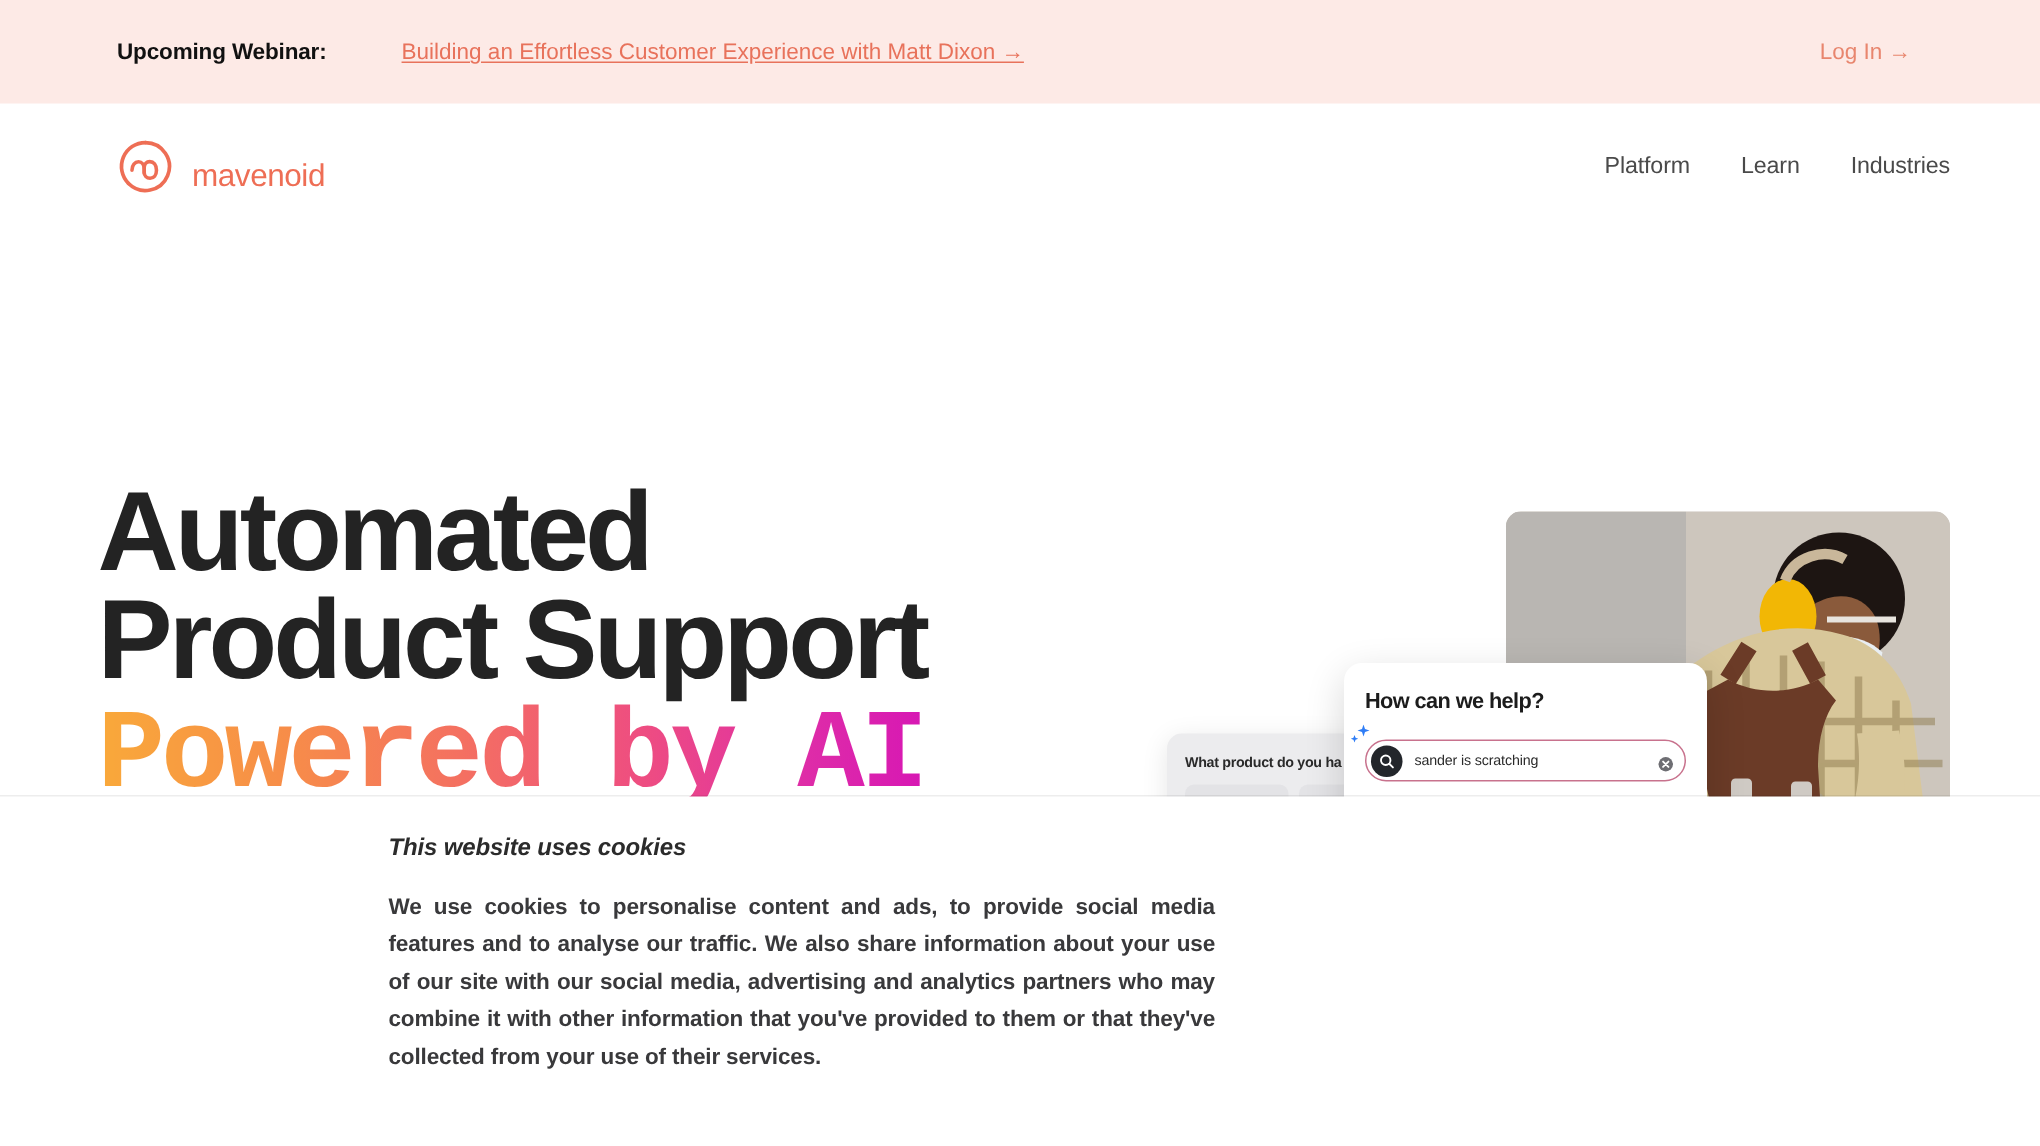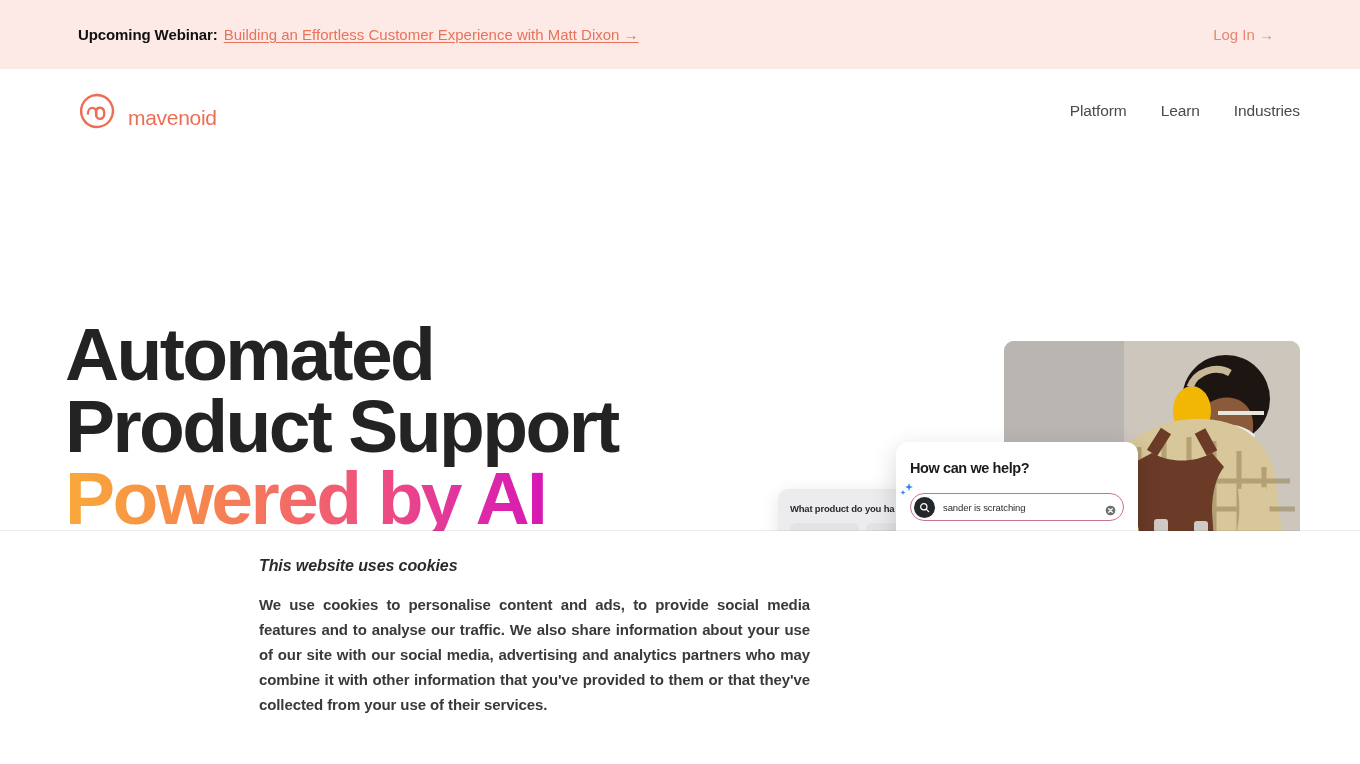--- a/index.html
+++ b/index.html
@@ -11,20 +11,21 @@
   }
 
   
   .announce {
     height: 69px;
     background: #FDEAE6;
     display: flex;
     align-items: center;
     padding: 0 60px 0 78px;
     position: relative;
+    gap: 44px;
   }
   .announce-text { font-size: 15px; color: #111; font-weight: 700; letter-spacing: -0.1px; }
   .announce-link {
     font-size: 15px; color: #E8725B; text-decoration: underline;
     margin-left: 6px; font-weight: 400; cursor: pointer;
     text-underline-offset: 2px;
   }
   .announce-right { margin-left: auto; }
   .login-link {
     font-size: 15px; color: #E8866E; text-decoration: none; cursor: pointer;
@@ -73,20 +74,21 @@
     line-height: 72px;
     letter-spacing: -2.6px;
     font-weight: 700;
     color: #232323;
   }
   .headline .grad {
     background: linear-gradient(90deg, #F9A93A 0%, #F78E48 22%, #F47061 44%, #EE4D81 66%, #DE2CA8 86%, #D717B4 100%);
     -webkit-background-clip: text;
     background-clip: text;
     color: transparent;
+    font-family: Liberation Mono, monospace;
     -webkit-text-fill-color: transparent;
   }
   .subcopy {
     margin-top: 32px;
     width: 620px;
     font-size: 17px;
     line-height: 24px;
     color: #6b6b6b;
     letter-spacing: -0.1px;
   }

